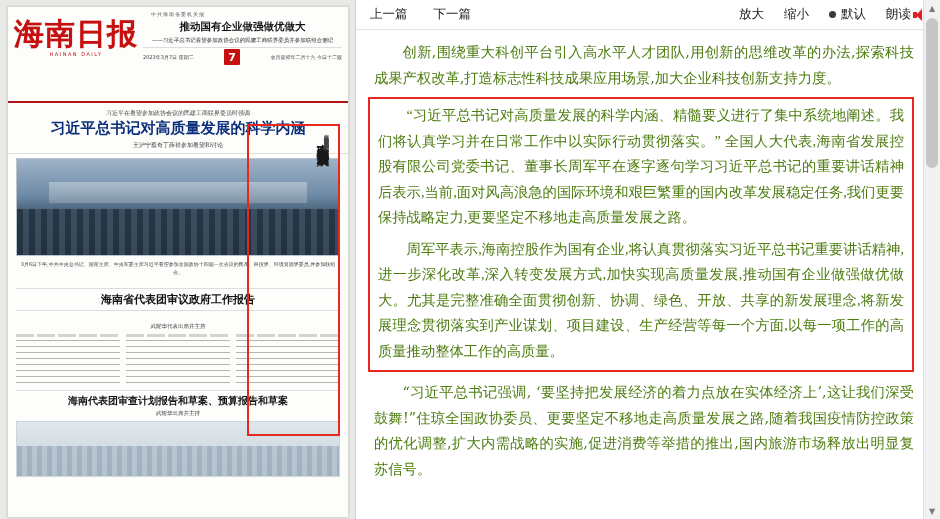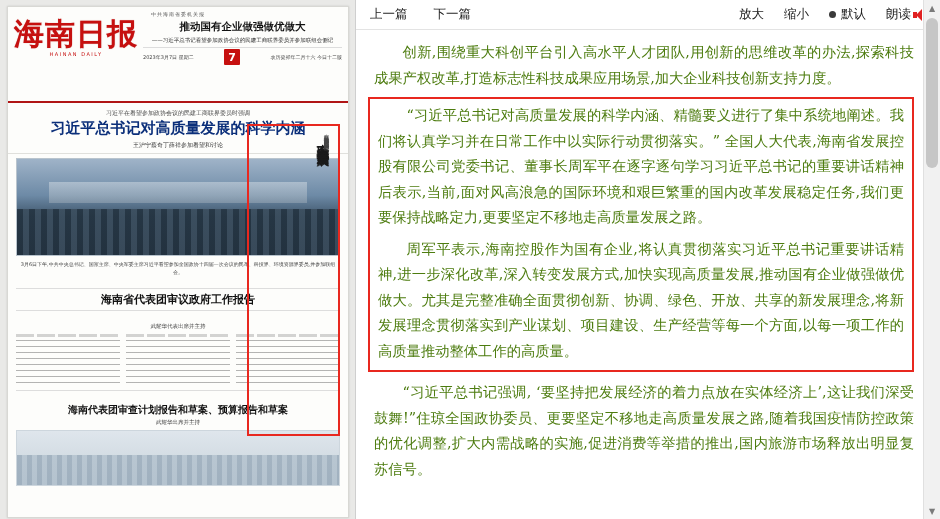--- a/index.html
+++ b/index.html
@@ -89,21 +89,21 @@
   .subhead-sub{font-size:5.5px;color:#444;text-align:center;margin-top:2px;}
   .cols{display:flex;gap:6px;margin:4px 8px 0 8px;}
   .col{flex:1;}
   .tline{height:3px;background:repeating-linear-gradient(90deg,#555 0 18px,transparent 18px 21px);opacity:.25;margin-bottom:3px;}
   .txt{
     font-size:4.2px;line-height:6px;color:#666;
     background:repeating-linear-gradient(180deg,#777 0 1px,transparent 1px 6px);
     height:46px;opacity:.55;
   }
   .subhead2{
-    margin:4px 8px 0 8px;padding-top:12px;border-top:1px solid #ddd;
+    margin:4px 8px 0 8px;padding-top:3px;border-top:1px solid #ddd;
     font-family:"DejaVu Serif","Liberation Serif",serif;
     font-weight:bold;font-size:10px;color:#111;text-align:center;
   }
   .bottomblock{
     margin:4px 8px 0 8px;height:54px;
     background:linear-gradient(180deg,#dfe6ec,#c7d2db);
     border:1px solid #cdd6dd;position:relative;overflow:hidden;
   }
   .bottomblock:after{
     content:"";position:absolute;left:0;right:0;bottom:0;height:55%;
@@ -167,21 +167,21 @@
     font-size:14.3px;line-height:25.5px;color:#4d7c0f;text-indent:2em;
     margin:0 0 2px 0;text-align:justify;
   }
   .center-sub{
     font-size:14.3px;line-height:26px;color:#1b1b1b;text-indent:2em;margin:6px 0 6px 0;
   }
   .hl-box{
     border:2px solid #e8281f;padding:4px 8px 6px 8px;margin:6px 0 8px -6px;
     box-sizing:border-box;
   }
-  .hl-box .para{margin-bottom:6px;}
+  .hl-box .para{margin-bottom:6px;font-family:Liberation Serif, serif;}
   .hl-box .para:last-child{margin-bottom:0;}
   
   .scrollbar{
     position:absolute;right:0;top:0;width:16px;height:519px;background:#f1f1f1;border-left:1px solid #e0e0e0;
   }
   .sb-arrow{
     width:16px;height:16px;display:flex;align-items:center;justify-content:center;
     background:#f1f1f1;color:#7a7a7a;font-size:8px;
   }
   .sb-thumb{

